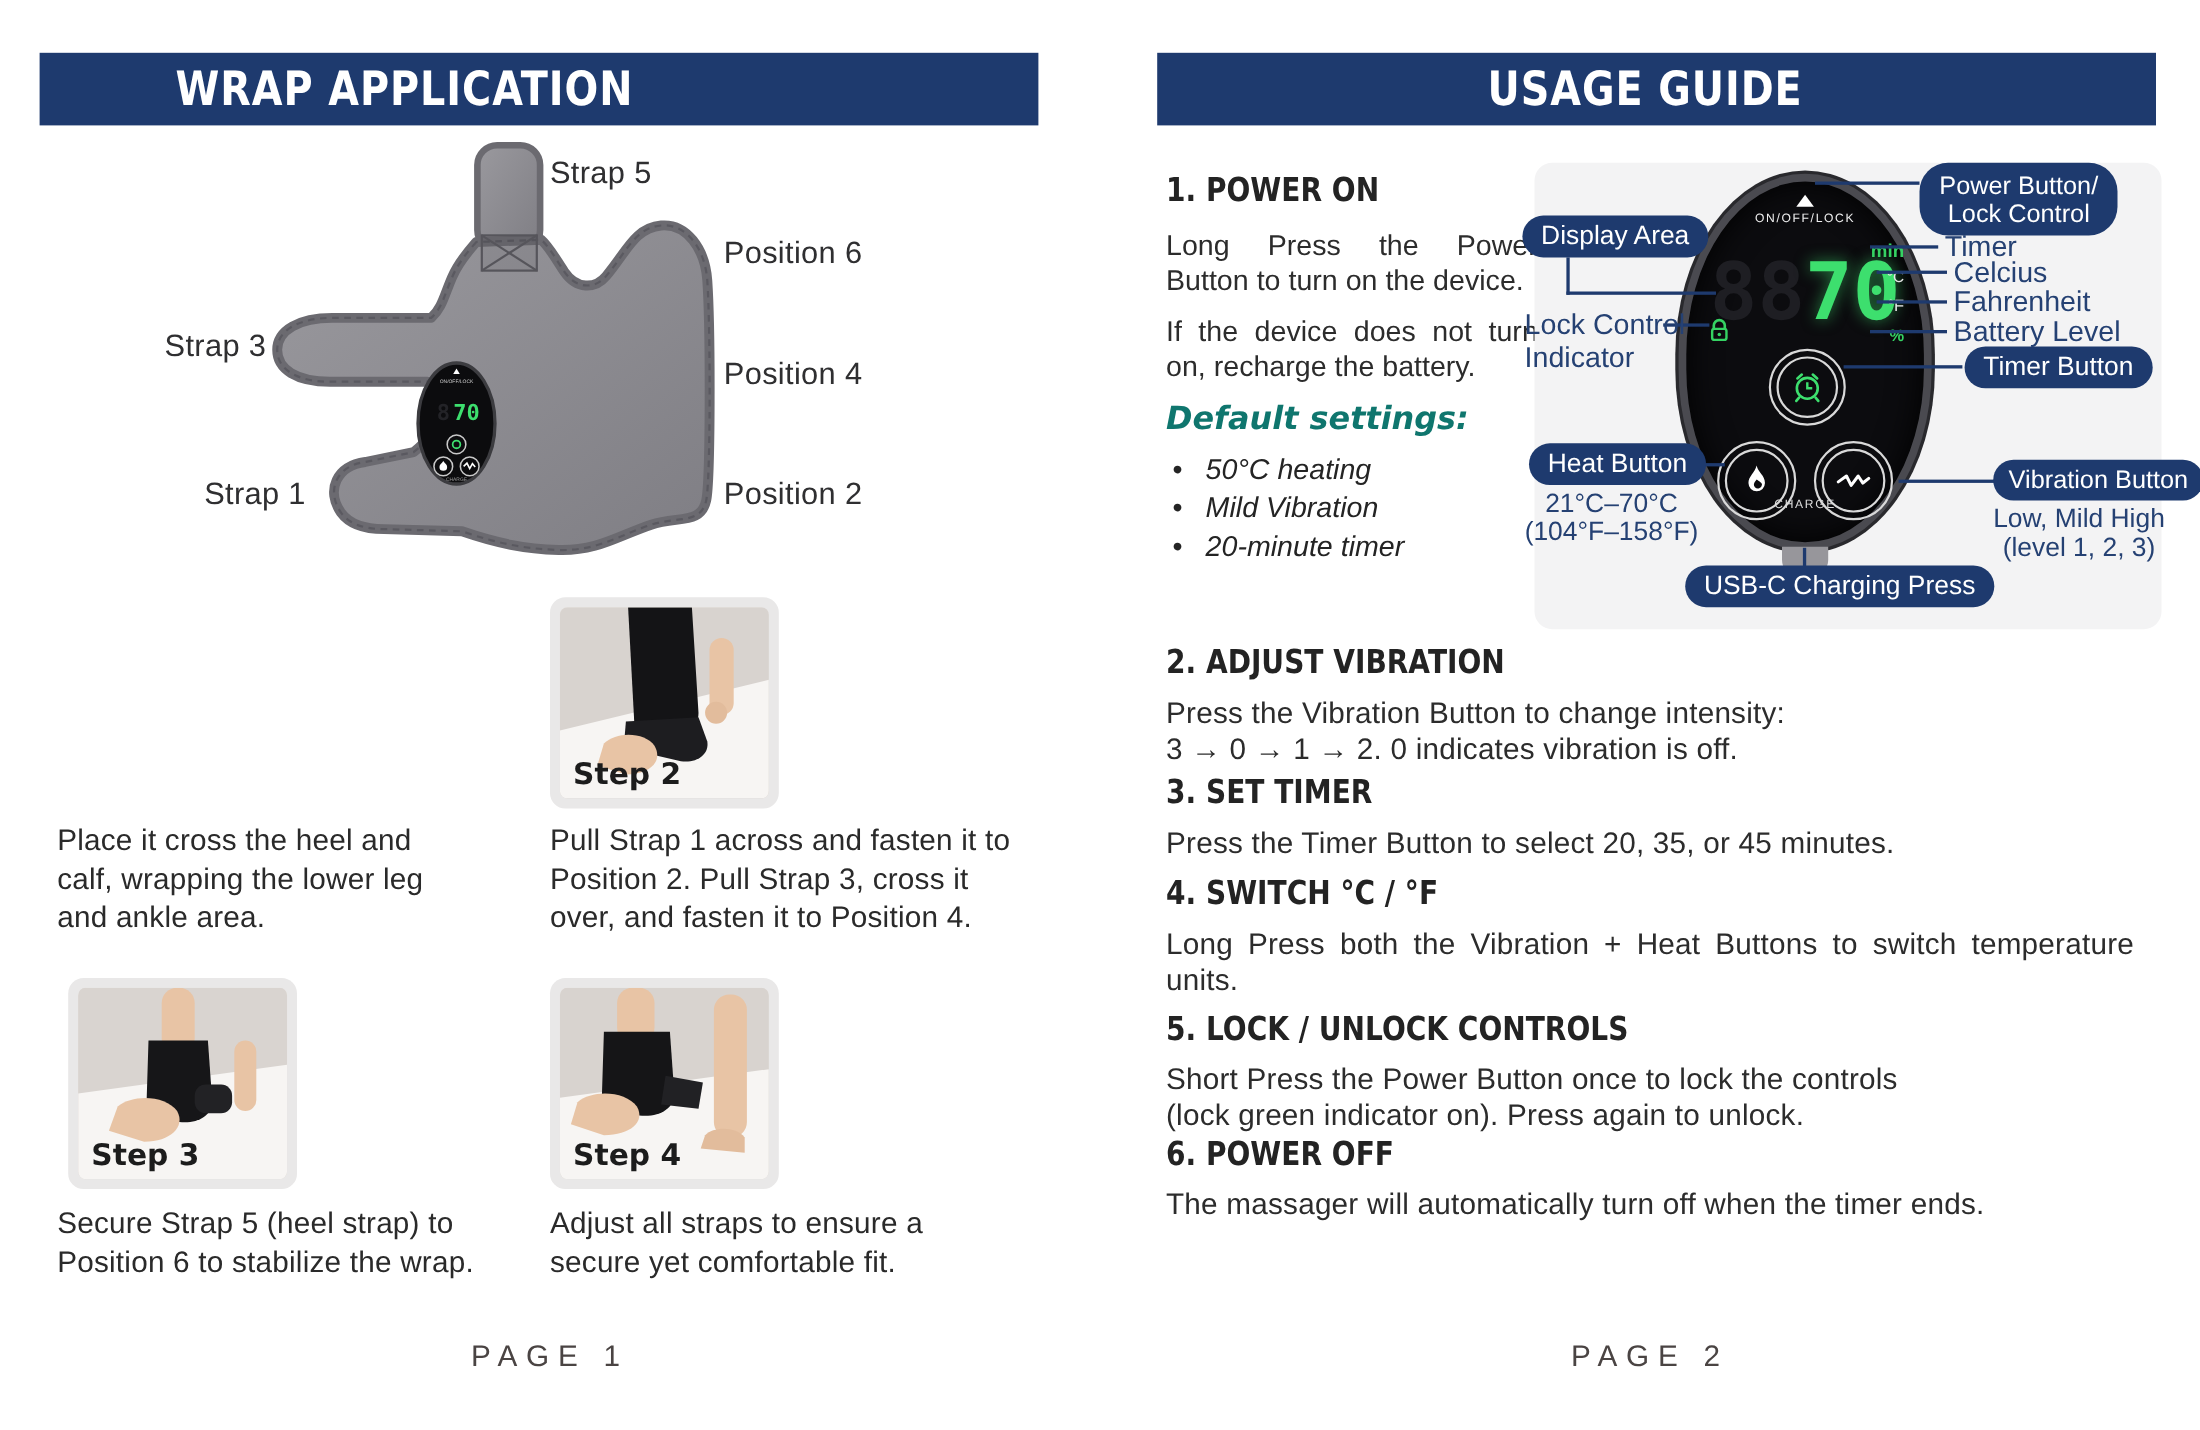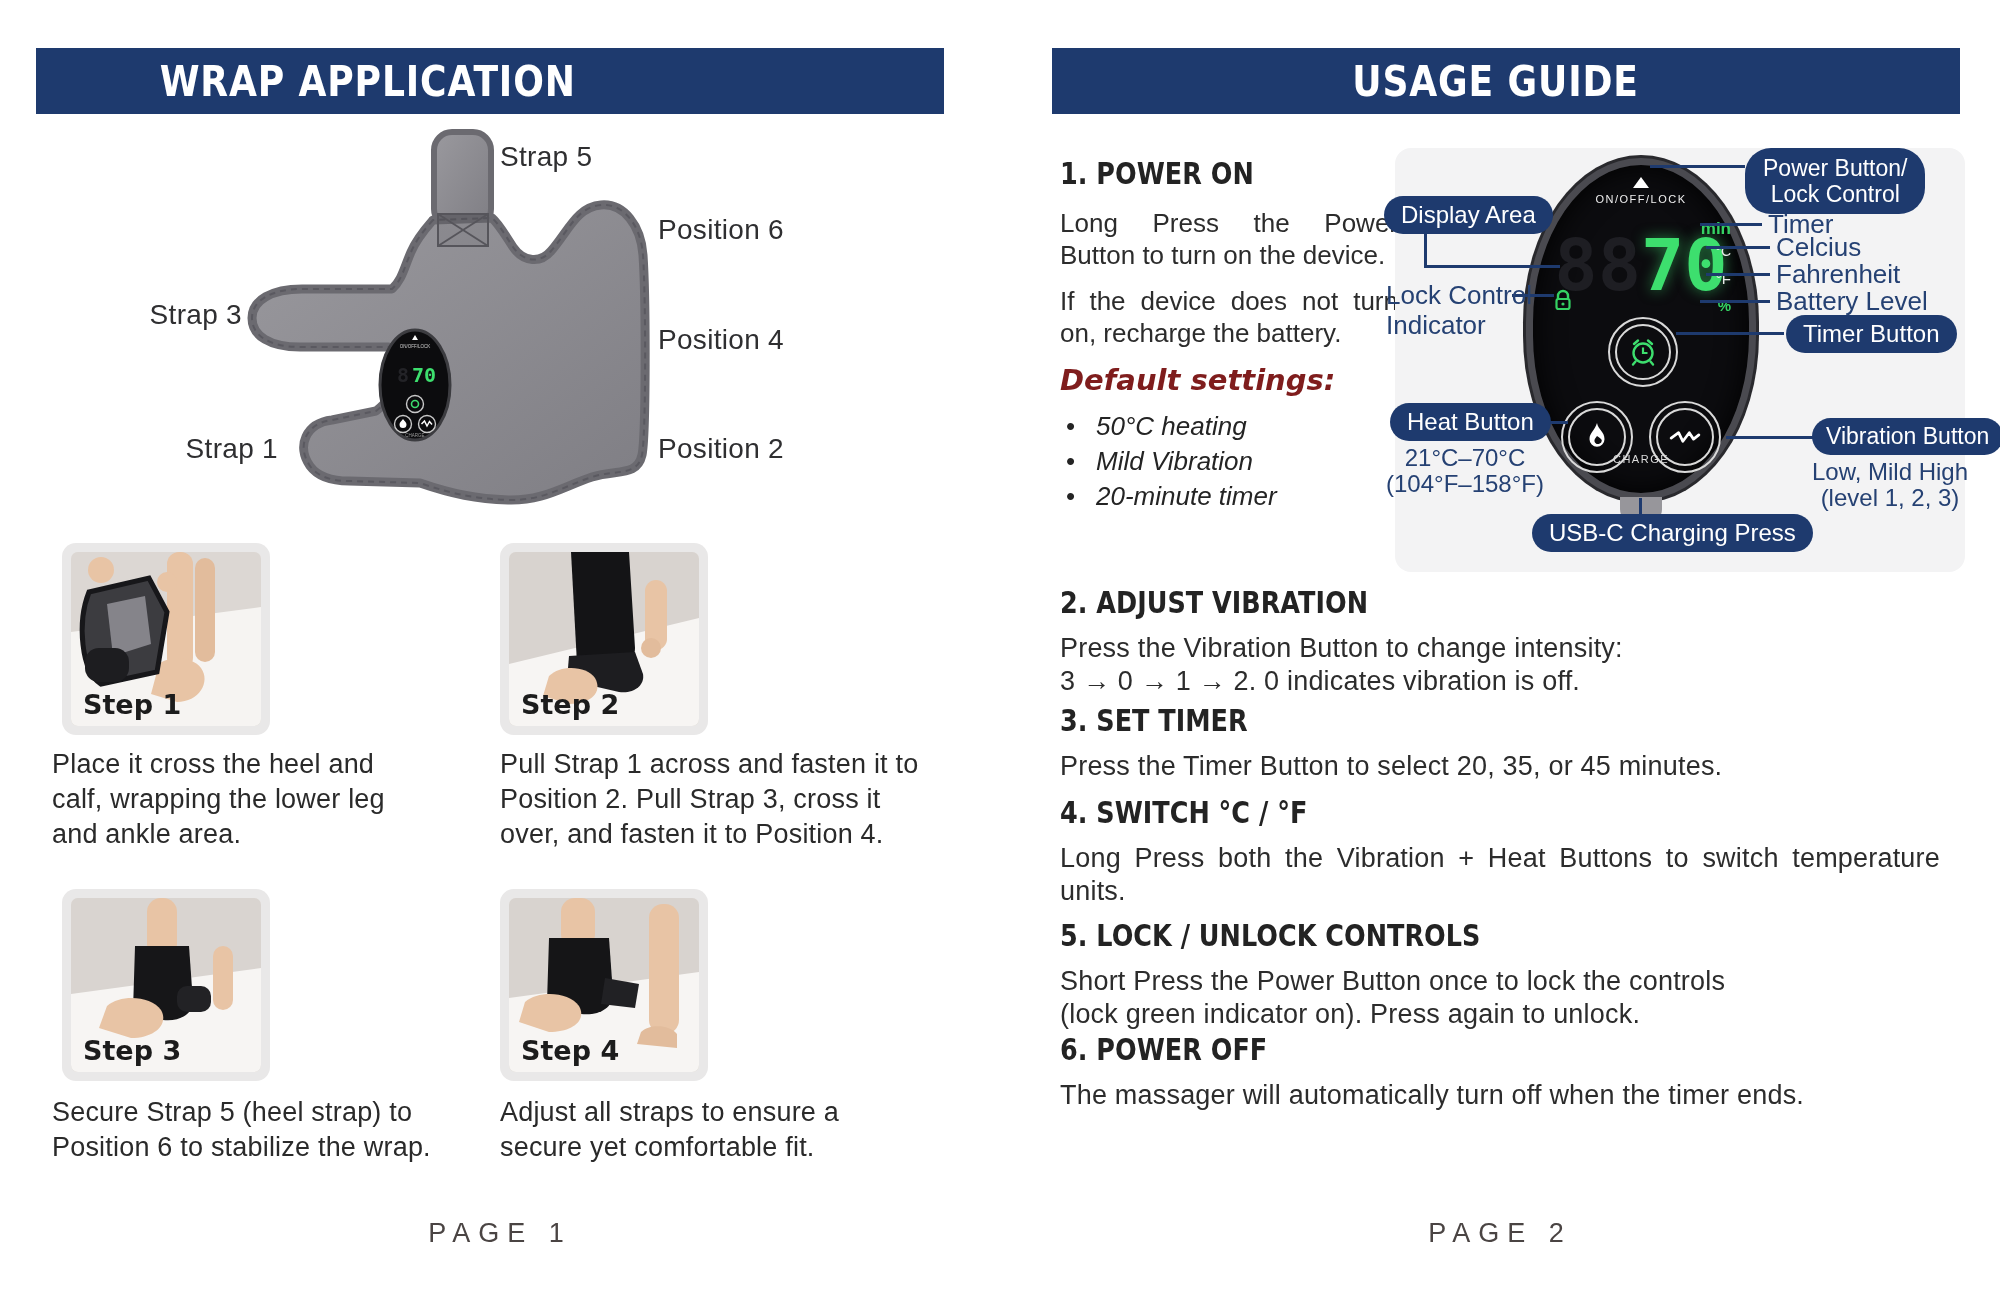--- a/index.html
+++ b/index.html
@@ -20,21 +20,21 @@
               font-family:"DejaVu Sans","Liberation Sans",sans-serif;}
   .caption{position:absolute;font-size:27px;line-height:35px;color:#2a2a2a;letter-spacing:.2px;}
   .pagenum{position:absolute;top:1218px;width:300px;text-align:center;font-size:27px;color:#4a4443;letter-spacing:8px;}
   
   .cond{font-family:"DejaVu Sans","Liberation Sans",sans-serif;font-weight:800;display:inline-block;
         transform:scaleX(.85);transform-origin:left center;white-space:nowrap;color:#232323;}
   .h-sec{font-size:30px;}
   .col1{position:absolute;left:1060px;top:156px;width:338px;}
   .col1 .h-sec{margin-bottom:16px;}
   .col1 p{margin:0 0 14px 0;font-size:26px;line-height:32px;text-align:justify;color:#2c2c2c;}
-  .defaults-label{font-size:29px;font-weight:bold;font-style:italic;color:#7f1d1d;margin:12px 0 12px 0;
+  .defaults-label{font-size:29px;font-weight:bold;font-style:italic;color:#0f766e;margin:12px 0 12px 0;
                   font-family:"DejaVu Sans","Liberation Sans",sans-serif;}
   .bullet-row{display:flex;font-size:26px;line-height:35px;font-style:italic;color:#242424;}
   .bullet-row .b{width:30px;padding-left:6px;font-style:normal;}
   .section{position:absolute;left:1060px;width:880px;}
   .section p{margin:0;font-size:27px;line-height:33px;color:#2c2c2c;letter-spacing:.2px;}
   .section p.just{text-align:justify;}
   .section .h-sec{margin-bottom:12px;}
   
   .panel{position:absolute;left:1395px;top:148px;width:570px;height:424px;background:#f3f3f4;border-radius:16px;}
   .device{position:absolute;left:1526px;top:158px;width:230px;height:342px;background:#0c0c0f;
@@ -155,37 +155,20 @@
   <div class="dot" style="left:304px;top:437px;"></div>
   <div class="dot" style="left:582px;top:437px;"></div>
 
   <div class="wlabel" style="left:500px;top:141px;">Strap 5</div>
   <div class="wlabel" style="left:658px;top:214px;">Position 6</div>
   <div class="wlabel" style="left:122px;top:299px;width:120px;text-align:right;">Strap 3</div>
   <div class="wlabel" style="left:658px;top:324px;">Position 4</div>
   <div class="wlabel" style="left:158px;top:433px;width:120px;text-align:right;">Strap 1</div>
   <div class="wlabel" style="left:658px;top:433px;">Position 2</div>
 
-  <div class="card" style="left:62px;top:543px;">
-    <div class="photo">
-      <svg width="190" height="174" viewBox="0 0 190 174">
-        <rect width="190" height="174" fill="#dcd7d3"></rect>
-        <polygon points="0,80 190,55 190,174 0,174" fill="#f6f4f2"></polygon>
-        <rect x="96" y="0" width="26" height="118" rx="12" fill="#e8c4a5"></rect>
-        <rect x="124" y="6" width="20" height="104" rx="10" fill="#e2bc9c"></rect>
-        <path d="M 88 112 C 96 104 122 104 130 116 C 140 130 128 150 106 150 L 80 142 Z" fill="#e8c4a5"></path>
-        <path d="M 18 40 L 78 26 L 96 60 L 86 120 L 30 132 C 10 120 6 70 18 40 Z" fill="#3c3c40" stroke="#17171a" stroke-width="5"></path>
-        <path d="M 36 52 L 74 44 L 80 92 L 42 104 Z" fill="#85848a"></path>
-        <rect x="14" y="96" width="44" height="34" rx="14" fill="#1d1d20"></rect>
-        <circle cx="30" cy="18" r="13" fill="#e8c4a5"></circle>
-        <circle cx="96" cy="30" r="10" fill="#e8c4a5"></circle>
-      </svg>
-      <div class="step-label">Step 1</div>
-    </div>
-  </div>
   <div class="card" style="left:500px;top:543px;">
     <div class="photo">
       <svg width="190" height="174" viewBox="0 0 190 174">
         <rect width="190" height="174" fill="#d8d3cf"></rect>
         <polygon points="0,112 190,66 190,174 0,174" fill="#f7f5f3"></polygon>
         <path d="M 62 0 L 120 0 L 126 96 C 126 112 110 120 94 120 L 68 112 Z" fill="#141416"></path>
         <path d="M 60 104 L 126 100 L 134 122 C 136 134 124 142 110 140 L 58 128 Z" fill="#1d1d20"></path>
         <path d="M 40 124 C 52 112 78 114 86 126 C 94 140 82 152 60 152 L 34 144 Z" fill="#e8c4a5"></path>
         <rect x="136" y="28" width="22" height="70" rx="11" fill="#e8c4a5"></rect>
         <circle cx="142" cy="96" r="10" fill="#e2bc9c"></circle>

